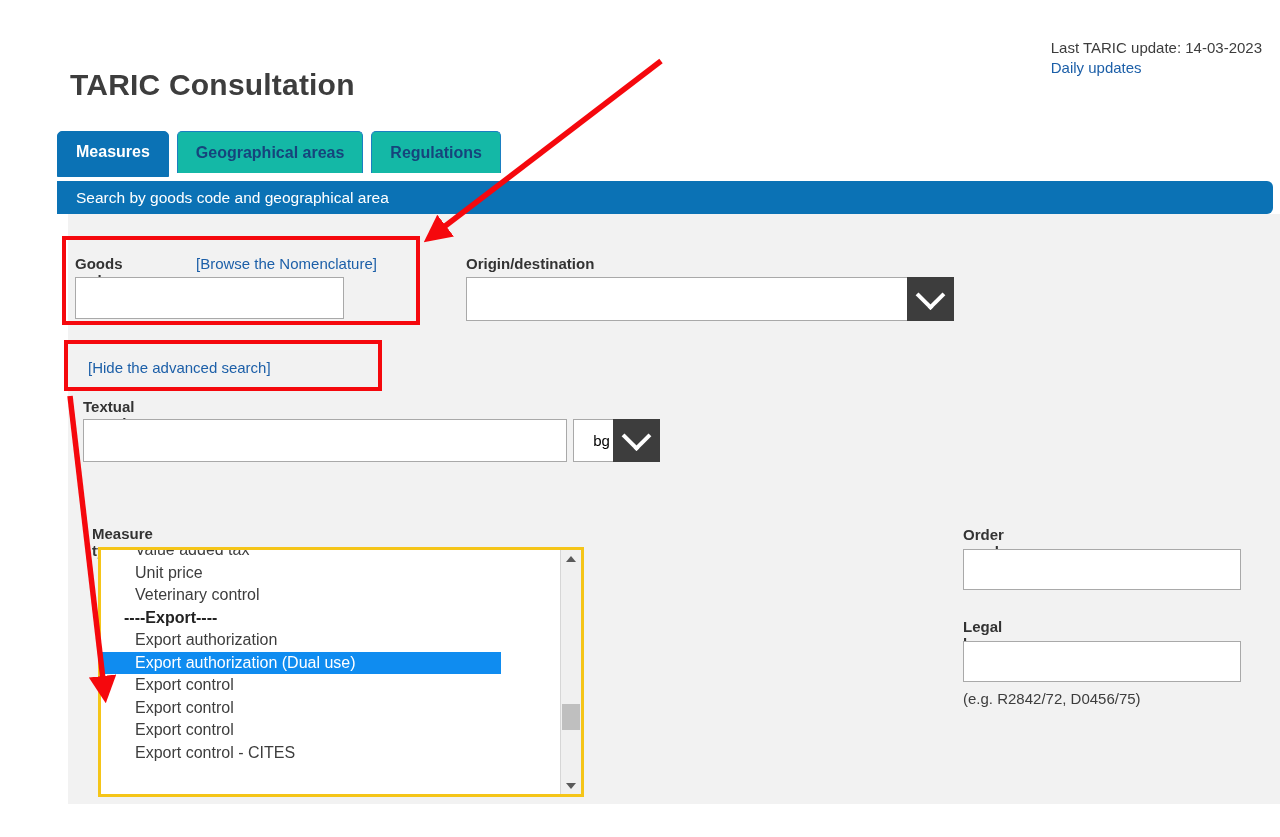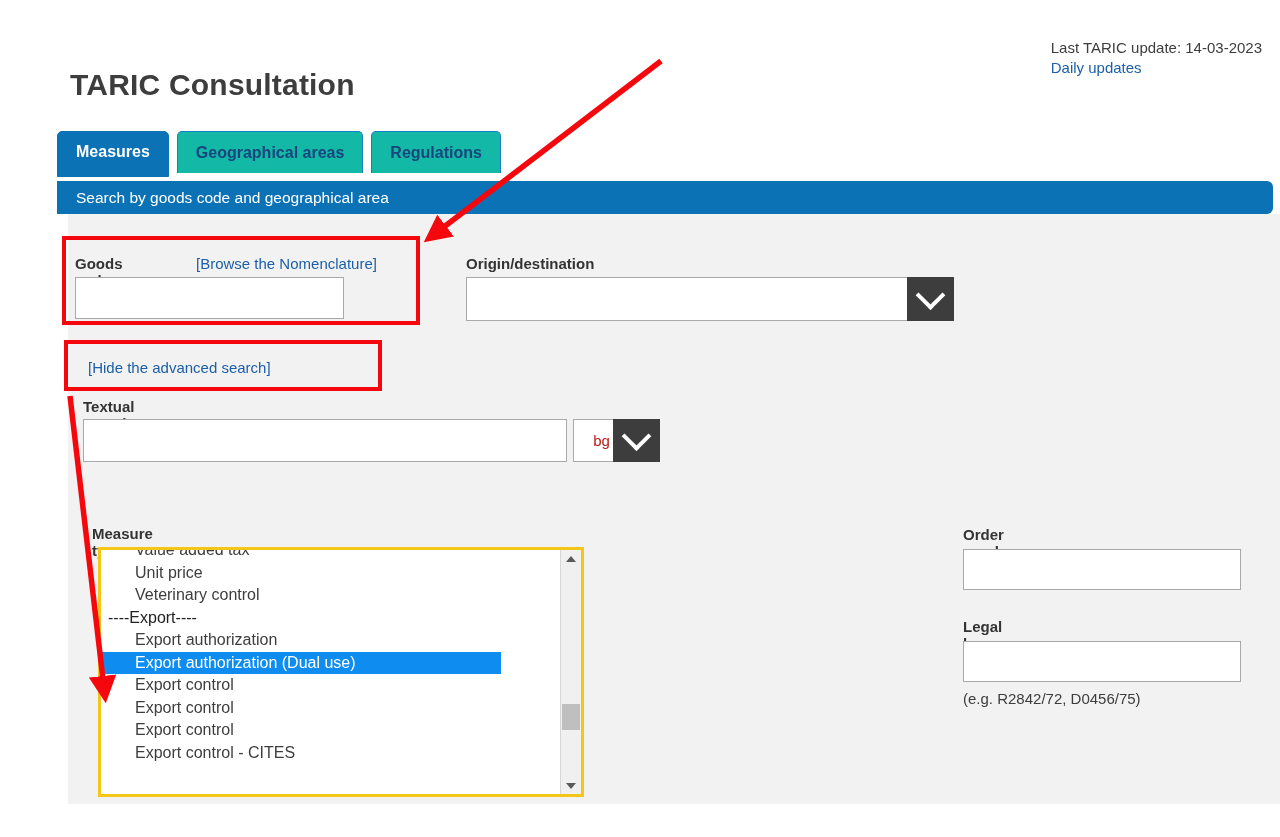--- a/index.html
+++ b/index.html
@@ -217,21 +217,21 @@
     width: 40px;
     height: 43px;
     background: #ffffff;
     border: 1px solid #a9a9a9;
     border-right: none;
     box-sizing: border-box;
     display: flex;
     align-items: center;
     justify-content: center;
     font-size: 15px;
-    color: #b91c1c;
+    color: #000000;
     padding-left: 16px;
   }
 
   
   #measure-group { position: absolute; left: 24px; top: 311px; }
   #measure-label { position: absolute; left: 0; top: 0; }
   #measure-listbox {
     position: absolute;
     left: 6px;
     top: 22px;
@@ -254,22 +254,22 @@
     line-height: 22.5px;
     font-size: 16px;
     color: #3d3d3d;
     white-space: nowrap;
     overflow: hidden;
     padding-left: 34px;
     box-sizing: border-box;
     cursor: pointer;
   }
   .option.group-header {
-    font-weight: normal;
-    padding-left: 7px;
+    font-weight: bold;
+    padding-left: 23px;
     color: #222222;
   }
   .option.selected {
     background: #0f8cf0;
     color: #ffffff;
     width: 400px;
   }
   #measure-scrollbar {
     width: 20px;
     background: #f0f0f0;

